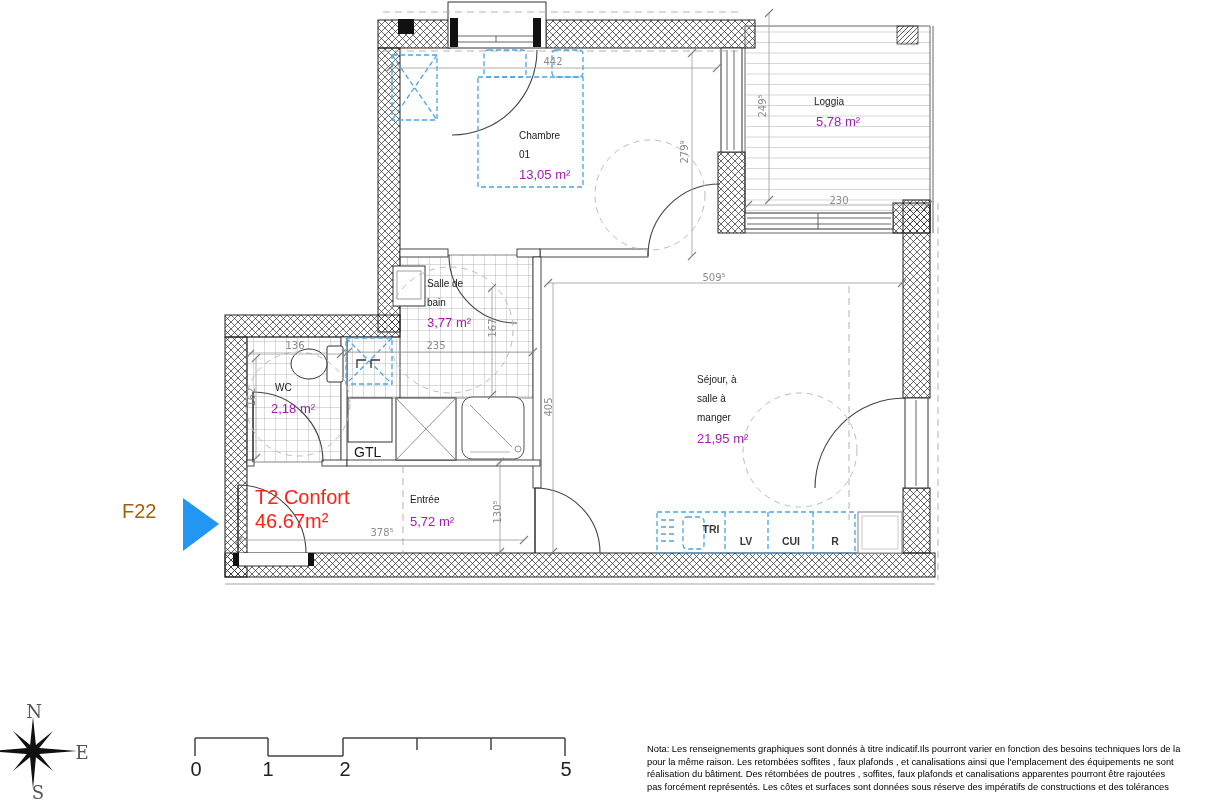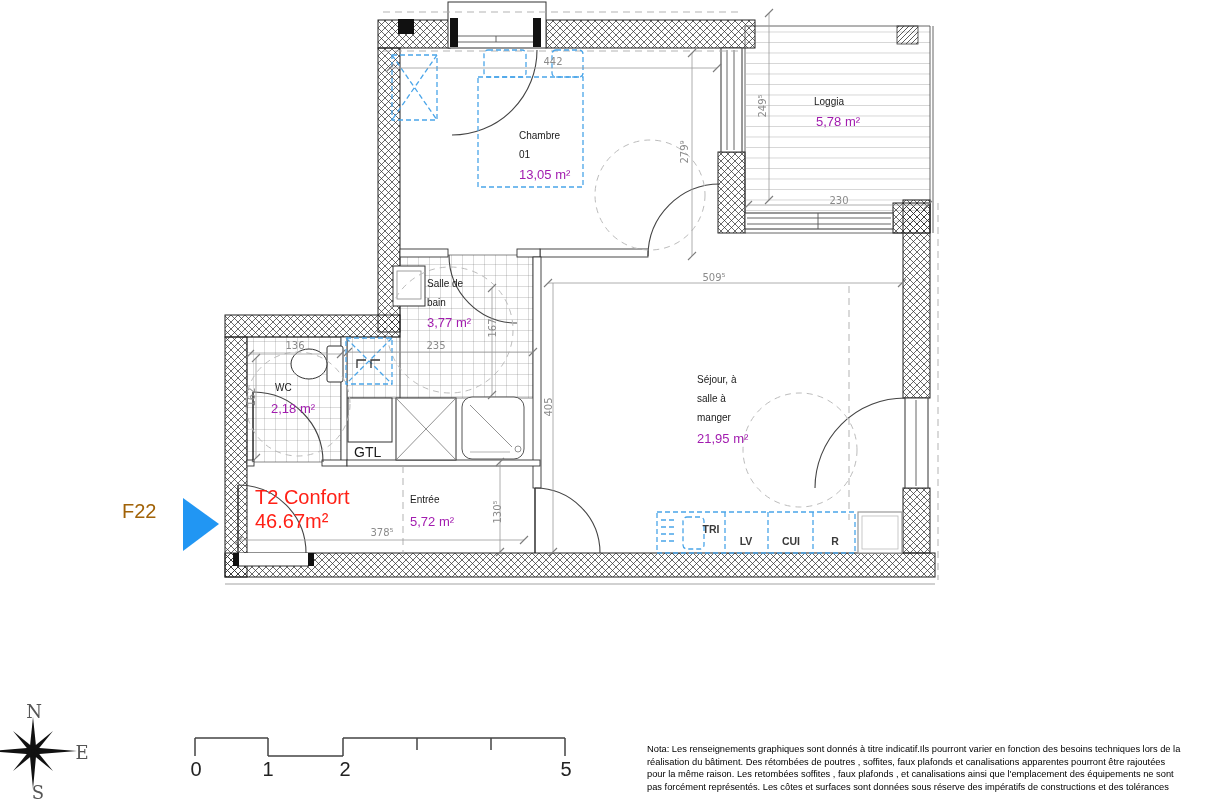--- a/index.html
+++ b/index.html
@@ -266,18 +266,18 @@
 <div class="lbl compass-letter ctr" style="left:82px;top:752px">E</div>
 <div class="lbl compass-letter ctr" style="left:38px;top:792px">S</div>
 
 <div class="lbl scale-num ctr" style="left:196px;top:769px">0</div>
 <div class="lbl scale-num ctr" style="left:268px;top:769px">1</div>
 <div class="lbl scale-num ctr" style="left:345px;top:769px">2</div>
 <div class="lbl scale-num ctr" style="left:566px;top:769px">5</div>
 
 <div id="nota">
   <div>Nota: Les renseignements graphiques sont donnés à titre indicatif.Ils pourront varier en fonction des besoins techniques lors de la</div>
+  <div>pour la même raison. Les retombées soffites , faux plafonds , et canalisations ainsi que l'emplacement des équipements ne sont</div>
   <div>réalisation du bâtiment. Des rétombées de poutres , soffites, faux plafonds et canalisations apparentes pourront être rajoutées</div>
-  <div>pour la même raison. Les retombées soffites , faux plafonds , et canalisations ainsi que l'emplacement des équipements ne sont</div>
   <div>pas forcément représentés. Les côtes et surfaces sont données sous réserve des impératifs de constructions et des tolérances</div>
 </div>
 
 </div>
 
 </body></html>

